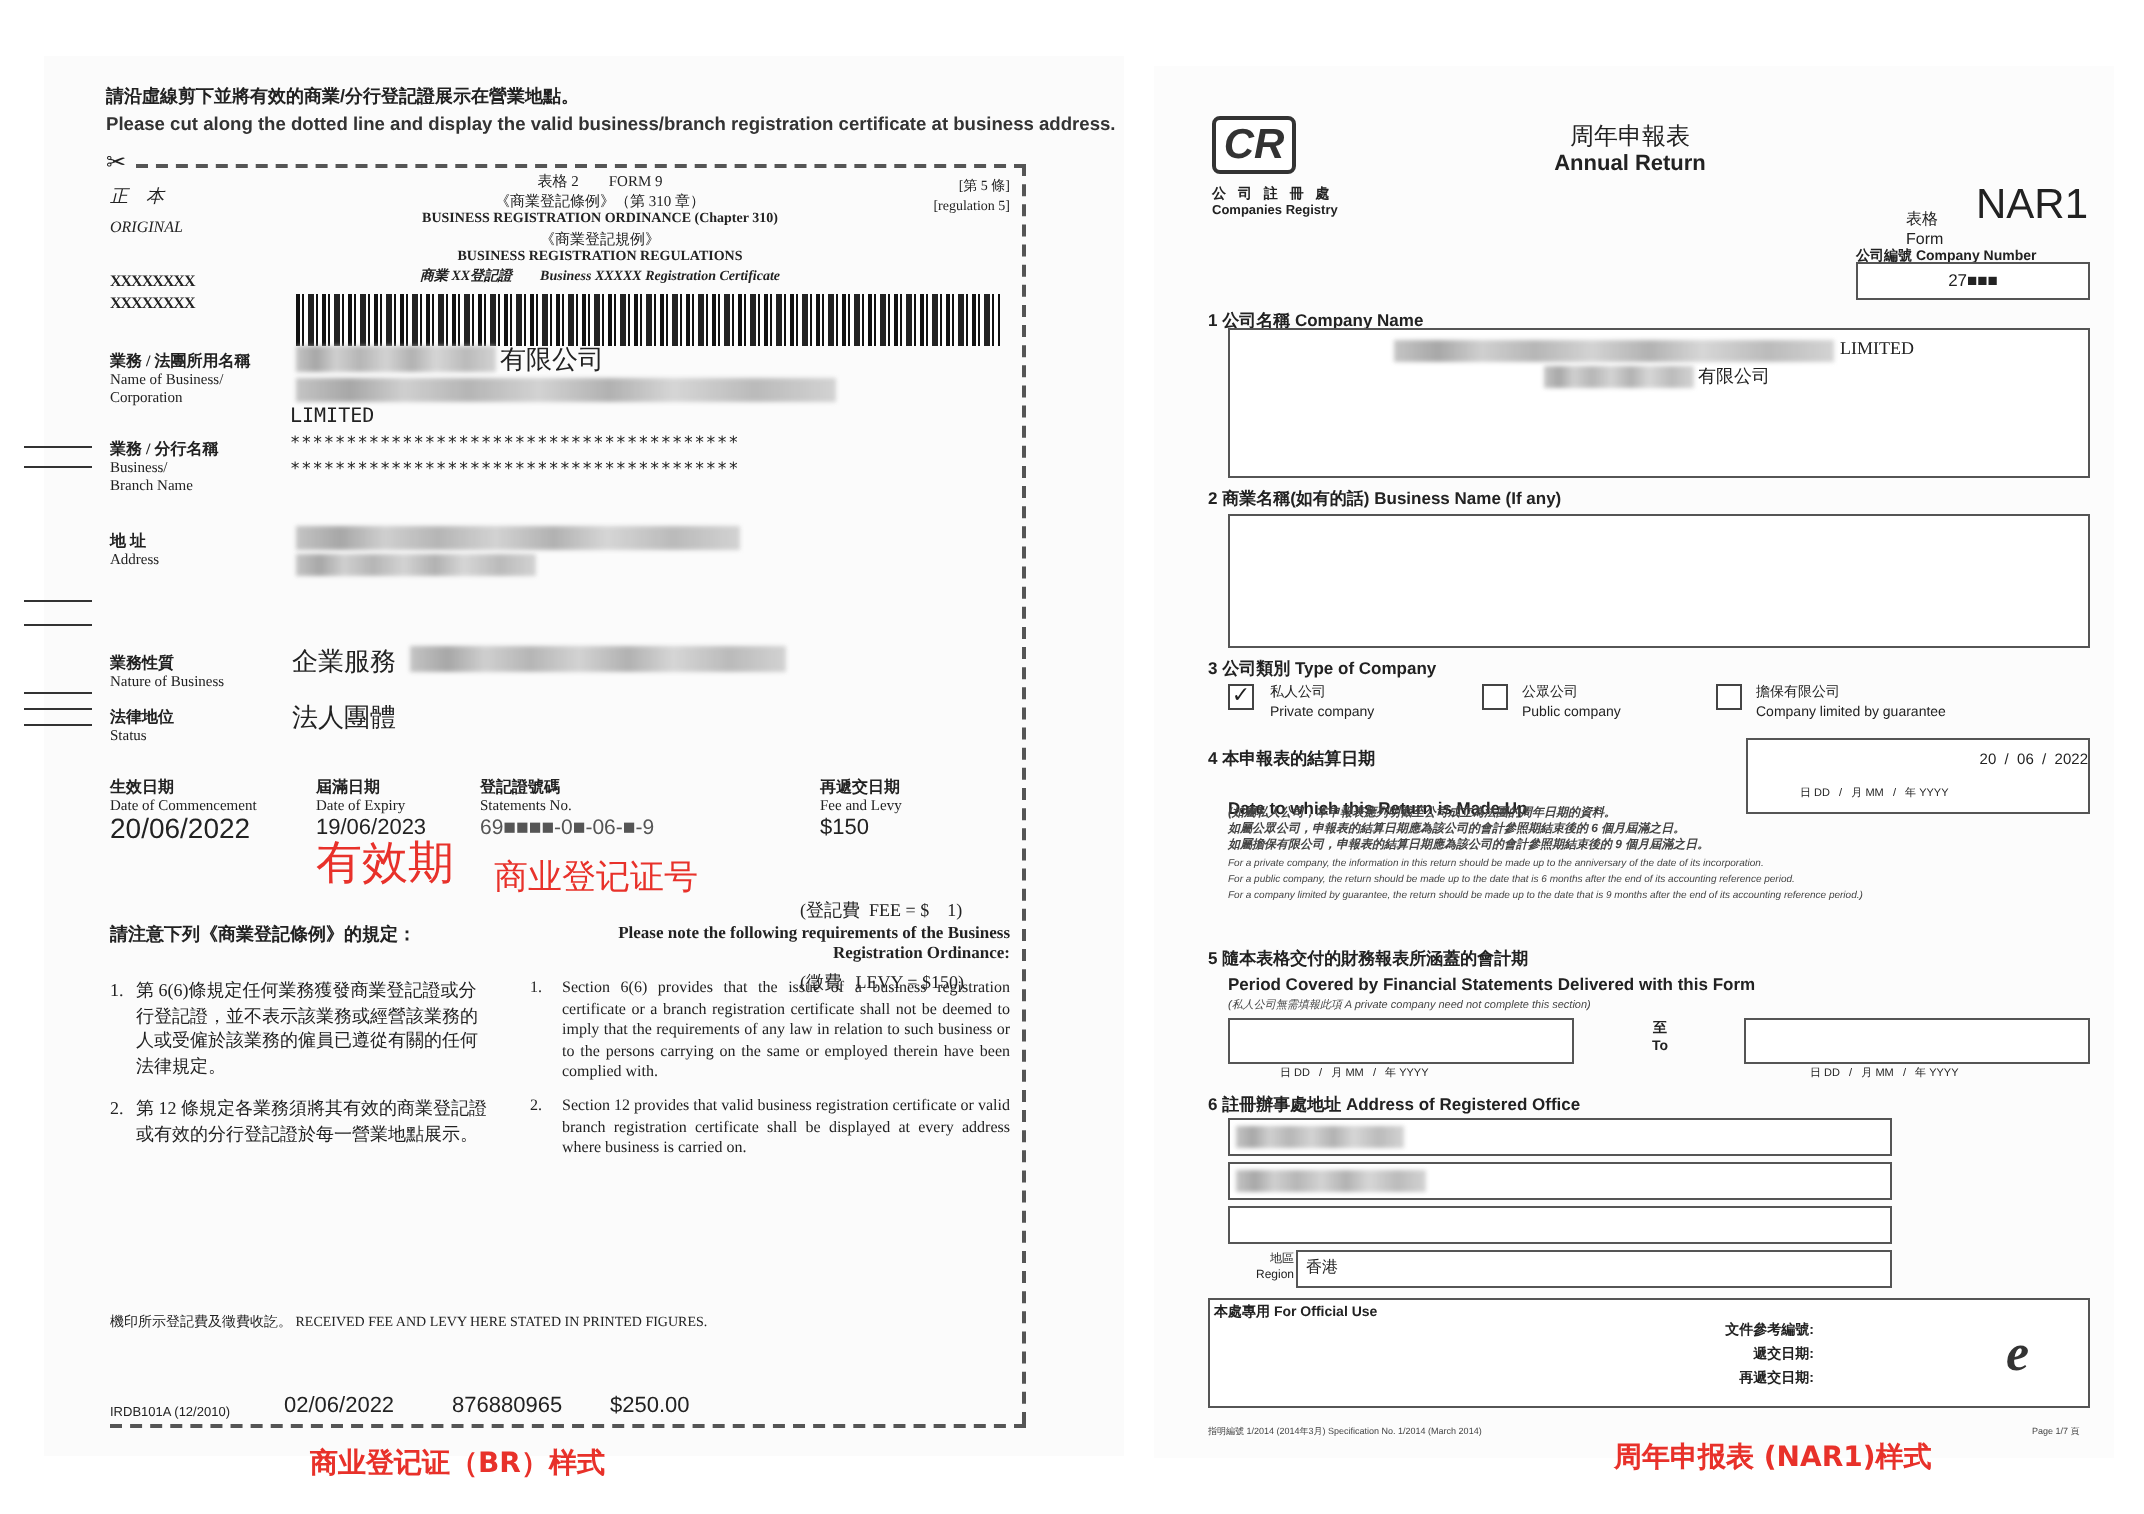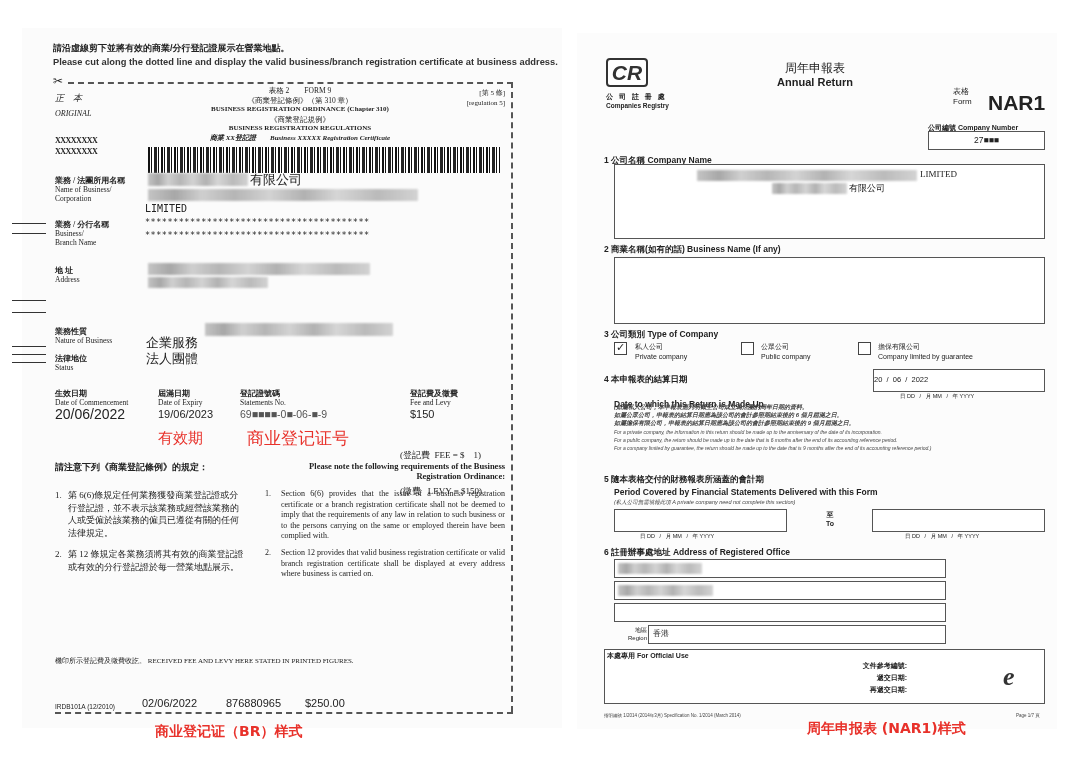--- a/index.html
+++ b/index.html
@@ -86,21 +86,21 @@
 <div class="abs margin-line" style="top:300px;"></div>
 <div class="abs margin-line" style="top:312px;"></div>
 
 <div class="abs margin-line" style="top:346px;"></div>
 <div class="abs margin-line" style="top:354px;"></div>
 <div class="abs margin-line" style="top:362px;"></div>
 <div class="abs" style="left:55px;top:327px;line-height:9px;">
   <div class="lbl-cn">業務性質</div>
   <div class="lbl-en">Nature of Business</div>
 </div>
-<div class="abs sans" style="left:146px;top:334px;font-size:13px;">企業服務</div>
+<div class="abs sans" style="left:146px;top:322px;font-size:13px;">企業服務</div>
 <div class="abs blur" style="left:205px;top:323px;width:188px;height:13px;"></div>
 
 <div class="abs" style="left:55px;top:354px;line-height:9px;">
   <div class="lbl-cn">法律地位</div>
   <div class="lbl-en">Status</div>
 </div>
 <div class="abs sans" style="left:146px;top:350px;font-size:13px;">法人團體</div>
 
 <div class="abs" style="left:55px;top:389px;line-height:9px;">
   <div class="lbl-cn">生效日期</div>
@@ -111,30 +111,30 @@
   <div class="lbl-cn">屆滿日期</div>
   <div class="lbl-en">Date of Expiry</div>
   <div class="sans" style="font-size:11px;margin-top:3px;">19/06/2023</div>
 </div>
 <div class="abs" style="left:240px;top:389px;line-height:9px;">
   <div class="lbl-cn">登記證號碼</div>
   <div class="lbl-en">Statements No.</div>
   <div class="sans" style="font-size:10.5px;margin-top:3px;color:#555;">69■■■■-0■-06-■-9</div>
 </div>
 <div class="abs" style="left:410px;top:389px;line-height:9px;">
-  <div class="lbl-cn">登記費及徵費</div>
+  <div class="lbl-cn">再遞交日期</div>
   <div class="lbl-en">Fee and Levy</div>
   <div class="sans" style="font-size:11px;margin-top:3px;">$150</div>
 </div>
 <div class="abs" style="left:400px;top:425px;font-size:9px;line-height:12px;white-space:pre;">
   <div>(登記費  FEE = $    1)</div>
   <div>(徵費   LEVY = $150)</div>
 </div>
 
-<div class="abs red" style="left:158px;top:429px;font-size:15px;">有效期</div>
+<div class="abs red" style="left:158px;top:416px;font-size:23px;">有效期</div>
 <div class="abs red" style="left:247px;top:427px;font-size:17px;">商业登记证号</div>
 
 <div class="abs" style="left:55px;top:461px;font-size:9px;font-weight:bold;">請注意下列《商業登記條例》的規定：</div>
 <div class="abs" style="left:265px;top:461px;width:240px;font-size:8.5px;font-weight:bold;line-height:10px;text-align:right;">Please note the following requirements of the Business Registration Ordinance:</div>
 
 <div class="abs" style="left:55px;top:489px;width:190px;font-size:9px;line-height:12.5px;">
   <span style="position:absolute;left:0;">1.</span>
   <div style="padding-left:13px;">第 6(6)條規定任何業務獲發商業登記證或分行登記證，並不表示該業務或經營該業務的人或受僱於該業務的僱員已遵從有關的任何法律規定。</div>
 </div>
 <div class="abs" style="left:265px;top:489px;width:240px;font-size:8px;line-height:10.6px;text-align:justify;">
@@ -163,25 +163,25 @@
 
 <div class="abs" style="left:606px;top:58px;width:42px;height:29px;border:2.5px solid #333;border-radius:4px;background:#fff;">
   <div class="sans" style="text-align:center;font-size:21px;font-weight:bold;font-style:italic;line-height:25px;color:#333;">CR</div>
 </div>
 <div class="abs sans" style="left:606px;top:92px;font-size:7px;font-weight:bold;letter-spacing:2px;">公 司 註 冊 處</div>
 <div class="abs sans" style="left:606px;top:102px;font-size:6.5px;font-weight:bold;">Companies Registry</div>
 
 <div class="abs sans" style="left:760px;top:60px;width:110px;text-align:center;font-size:12px;">周年申報表</div>
 <div class="abs sans" style="left:760px;top:76px;width:110px;text-align:center;font-size:11px;font-weight:bold;">Annual Return</div>
 
-<div class="abs sans" style="left:953px;top:87px;font-size:8px;line-height:10px;">
+<div class="abs sans" style="left:953px;top:105px;font-size:8px;line-height:10px;">
   <div>表格</div>
   <div>Form</div>
 </div>
-<div class="abs sans" style="left:988px;top:91px;font-size:21px;font-weight:bold;">NAR1</div>
+<div class="abs sans" style="left:988px;top:91px;font-size:21px;font-weight:normal;">NAR1</div>
 
 <div class="abs sans" style="left:928px;top:123px;font-size:7px;font-weight:bold;text-decoration:underline;">公司編號 Company Number</div>
 <div class="abs box sans" style="left:928px;top:131px;width:117px;height:19px;font-size:8.5px;text-align:center;line-height:16px;">27■■■</div>
 
 <div class="abs sans" style="left:604px;top:155px;font-size:8.5px;font-weight:bold;">1  公司名稱 Company Name</div>
 <div class="abs box" style="left:614px;top:164px;width:431px;height:75px;">
   <div class="abs blur" style="left:82px;top:5px;width:220px;height:11px;"></div>
   <div class="abs" style="left:305px;top:4px;font-size:9px;">LIMITED</div>
   <div class="abs blur" style="left:157px;top:18px;width:75px;height:11px;"></div>
   <div class="abs sans" style="left:234px;top:17px;font-size:9px;">有限公司</div>
@@ -205,21 +205,21 @@
 <div class="abs checkbox" style="left:858px;top:342px;"></div>
 <div class="abs sans" style="left:878px;top:342px;font-size:7px;line-height:10px;">
   <div>擔保有限公司</div>
   <div>Company limited by guarantee</div>
 </div>
 
 <div class="abs sans" style="left:604px;top:374px;font-size:8.5px;font-weight:bold;line-height:11px;">
   <div>4  本申報表的結算日期</div>
   <div style="padding-left:10px;margin-top:14px;">Date to which this Return is Made Up</div>
 </div>
-<div class="abs box sans" style="left:873px;top:369px;width:172px;height:23px;text-align:left;font-size:7.5px;line-height:20px;white-space:pre;">20  /  06  /  2022</div>
+<div class="abs box sans" style="left:873px;top:369px;width:172px;height:38px;text-align:right;font-size:7.5px;line-height:20px;white-space:pre;">20  /  06  /  2022</div>
 <div class="abs sans" style="left:900px;top:393px;font-size:5.5px;white-space:pre;">日 DD   /   月 MM   /   年 YYYY</div>
 
 <div class="abs sans" style="left:614px;top:403px;width:440px;line-height:8.2px;">
   <div class="tiny" style="font-weight:bold;">(如屬私人公司，本申報表應列明截至公司成立為法團的周年日期的資料。</div>
   <div class="tiny" style="font-weight:bold;">如屬公眾公司，申報表的結算日期應為該公司的會計參照期結束後的 6 個月屆滿之日。</div>
   <div class="tiny" style="font-weight:bold;">如屬擔保有限公司，申報表的結算日期應為該公司的會計參照期結束後的 9 個月屆滿之日。</div>
   <div class="tiny" style="font-size:5px;">For a private company, the information in this return should be made up to the anniversary of the date of its incorporation.</div>
   <div class="tiny" style="font-size:5px;">For a public company, the return should be made up to the date that is 6 months after the end of its accounting reference period.</div>
   <div class="tiny" style="font-size:5px;">For a company limited by guarantee, the return should be made up to the date that is 9 months after the end of its accounting reference period.)</div>
 </div>

